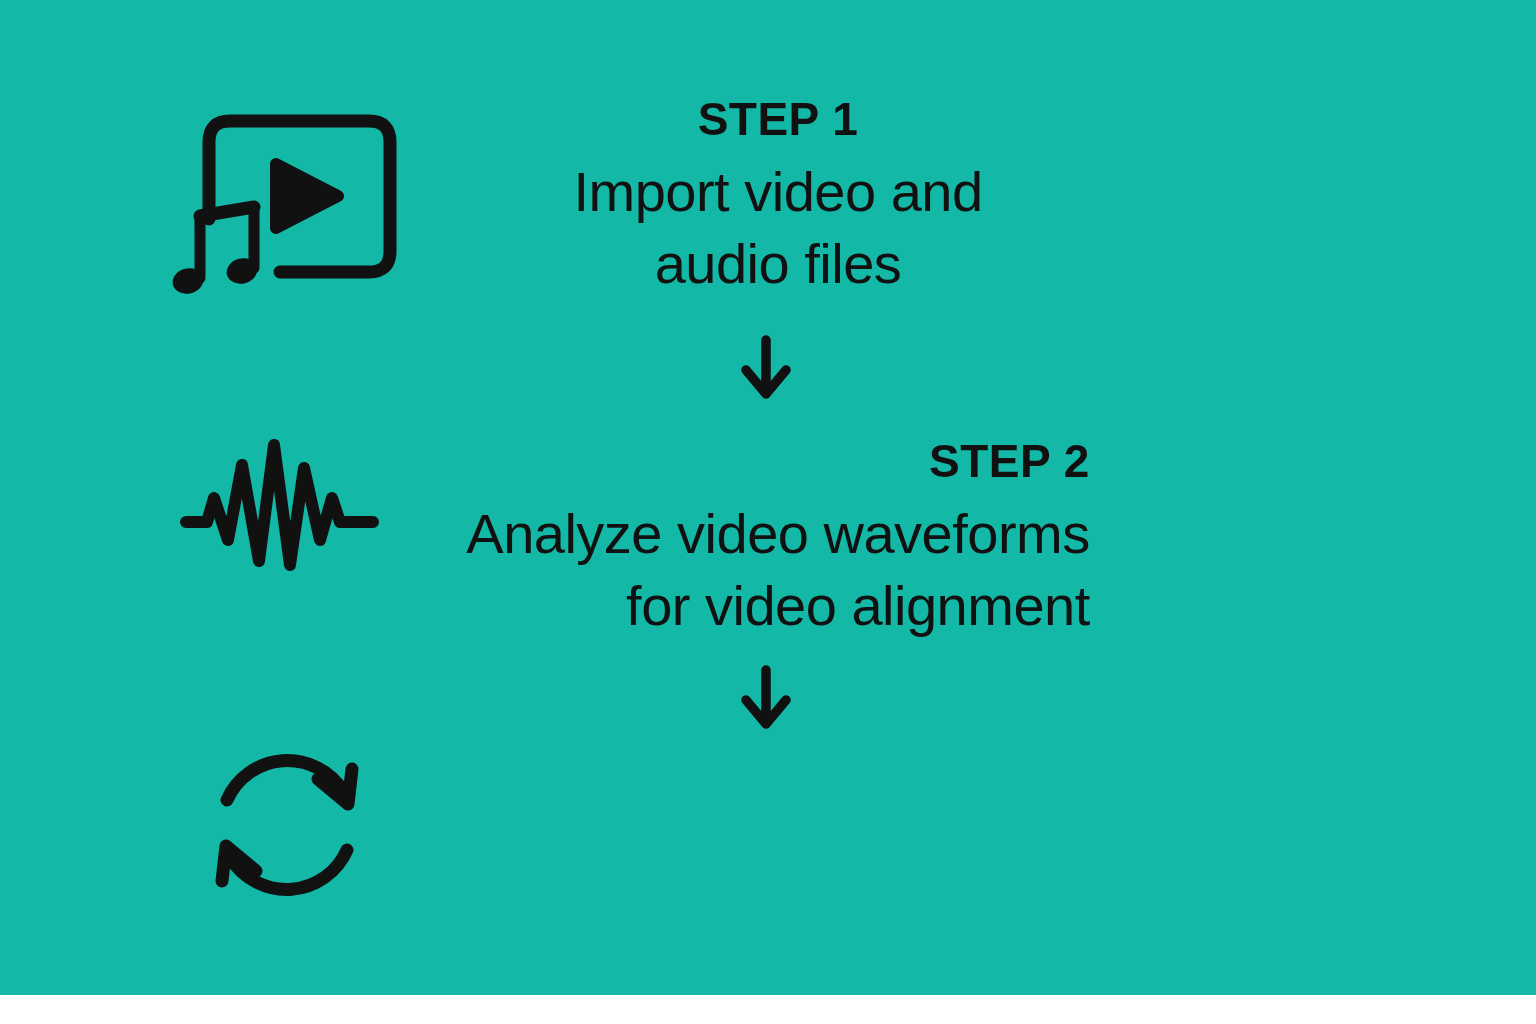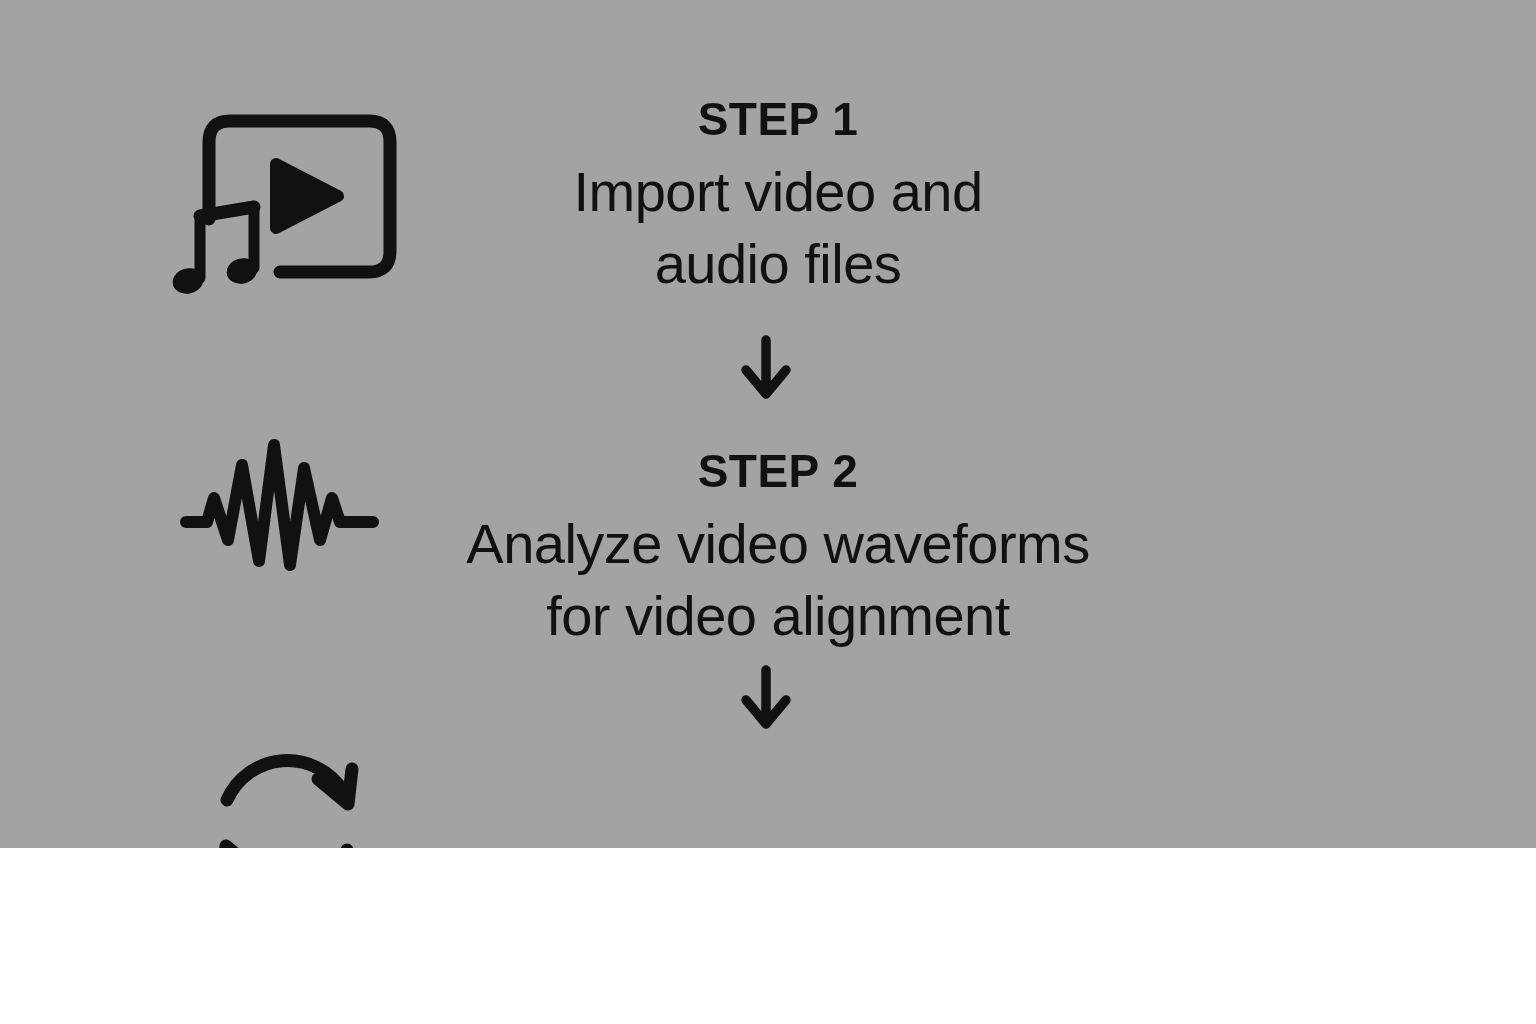--- a/index.html
+++ b/index.html
@@ -5,22 +5,22 @@
   html, body {
     margin: 0;
     padding: 0;
   }
   body {
     font-family: "Liberation Sans", sans-serif;
   }
   .canvas {
     position: relative;
     width: 1536px;
-    height: 848px;
-    background: #a3a3a3;
+    height: 995px;
+    background: #14b8a6;
     color: #111111;
     overflow: hidden;
   }
   .icon-slot {
     position: absolute;
   }
   .icon-slot svg {
     display: block;
   }
   .text-block {
@@ -92,21 +92,21 @@
     <svg width="64" height="72" viewBox="0 0 64 72">
       <path class="stroke-ic" stroke-width="9.5" d="M32 6 V57 M12 36 L32 60 L52 36"></path>
     </svg>
   </div>
 
   <div class="icon-slot" style="left:180px; top:438px;">
     <svg width="200" height="168" viewBox="0 0 200 168">
       <polyline class="stroke-ic" stroke-width="12" points="6,84 27,84 34,60 48,102 62,27 79,123 94,7 110,127 124,30 140,102 152,60 160,84 193,84"></polyline>
     </svg>
   </div>
-  <div class="text-block" style="top:444px;">
+  <div class="text-block" style="top:434px;text-align:right;">
     <div class="step-label">STEP 2</div>
     <div class="step-desc">
       <span>Analyze video waveforms</span><br>
       <span>for video alignment</span>
     </div>
   </div>
 
   <div class="connector" style="top:664px;">
     <svg width="64" height="72" viewBox="0 0 64 72">
       <path class="stroke-ic" stroke-width="9.5" d="M32 6 V57 M12 36 L32 60 L52 36"></path>

